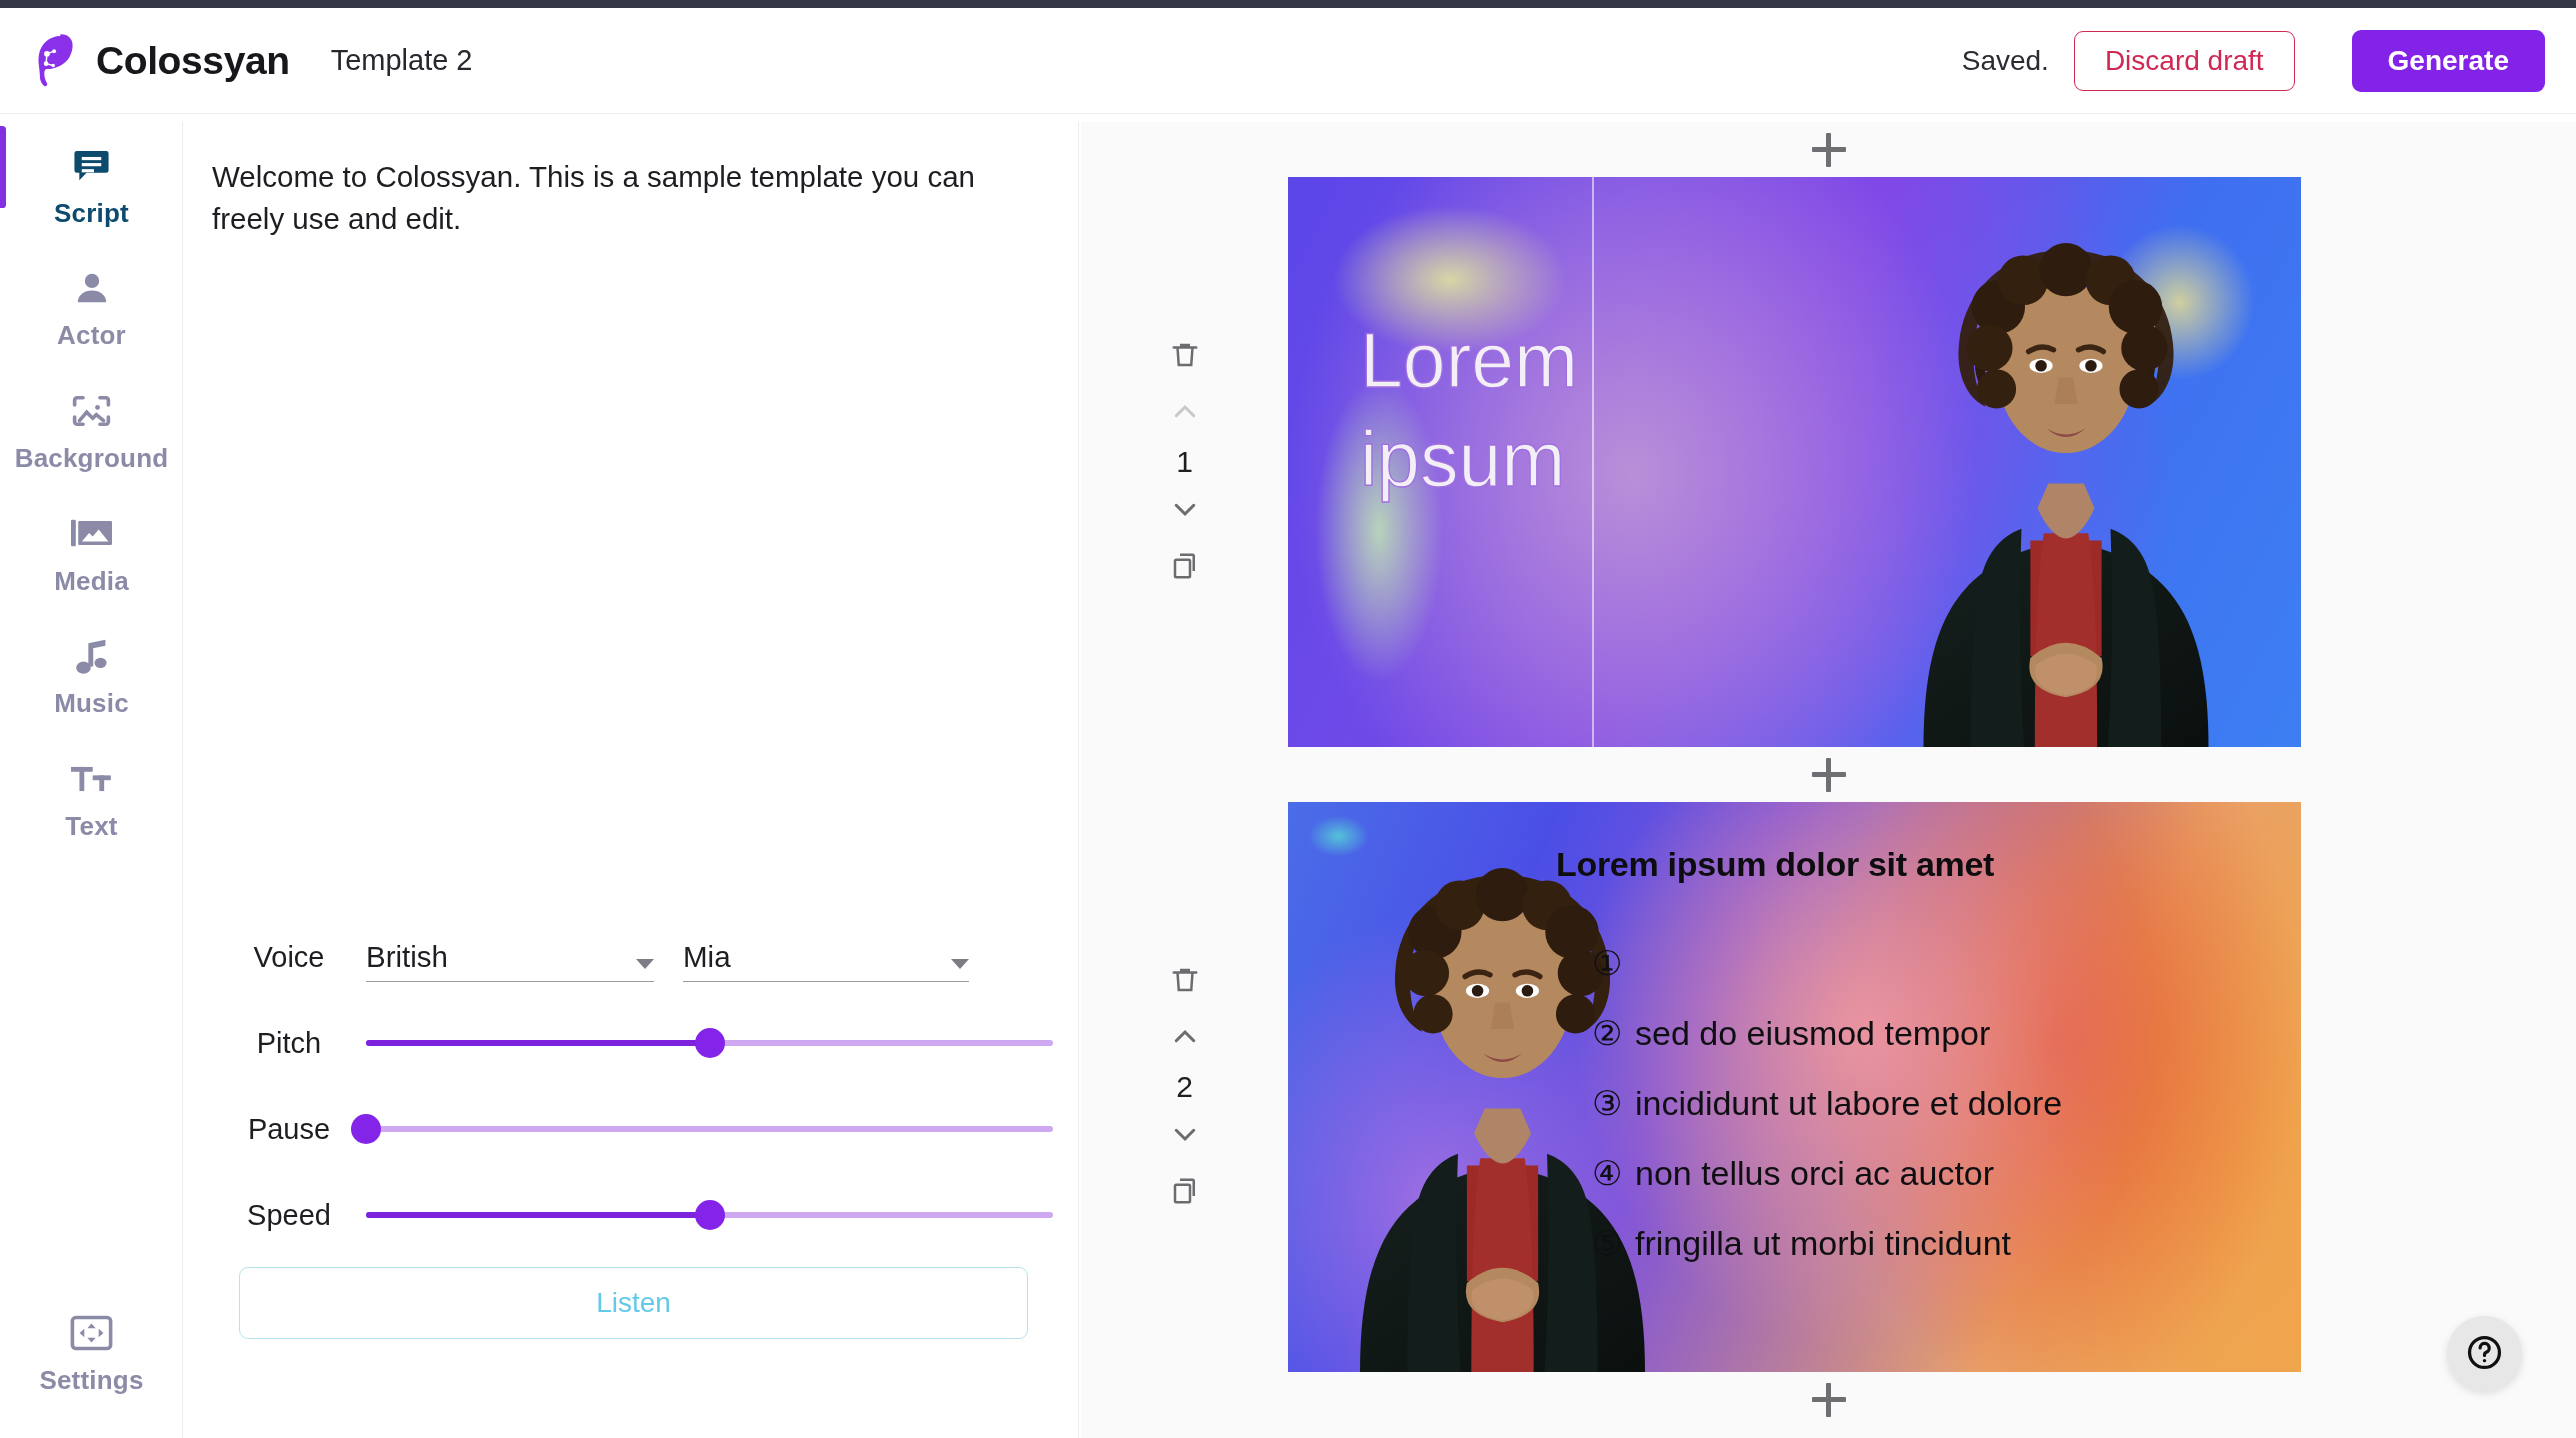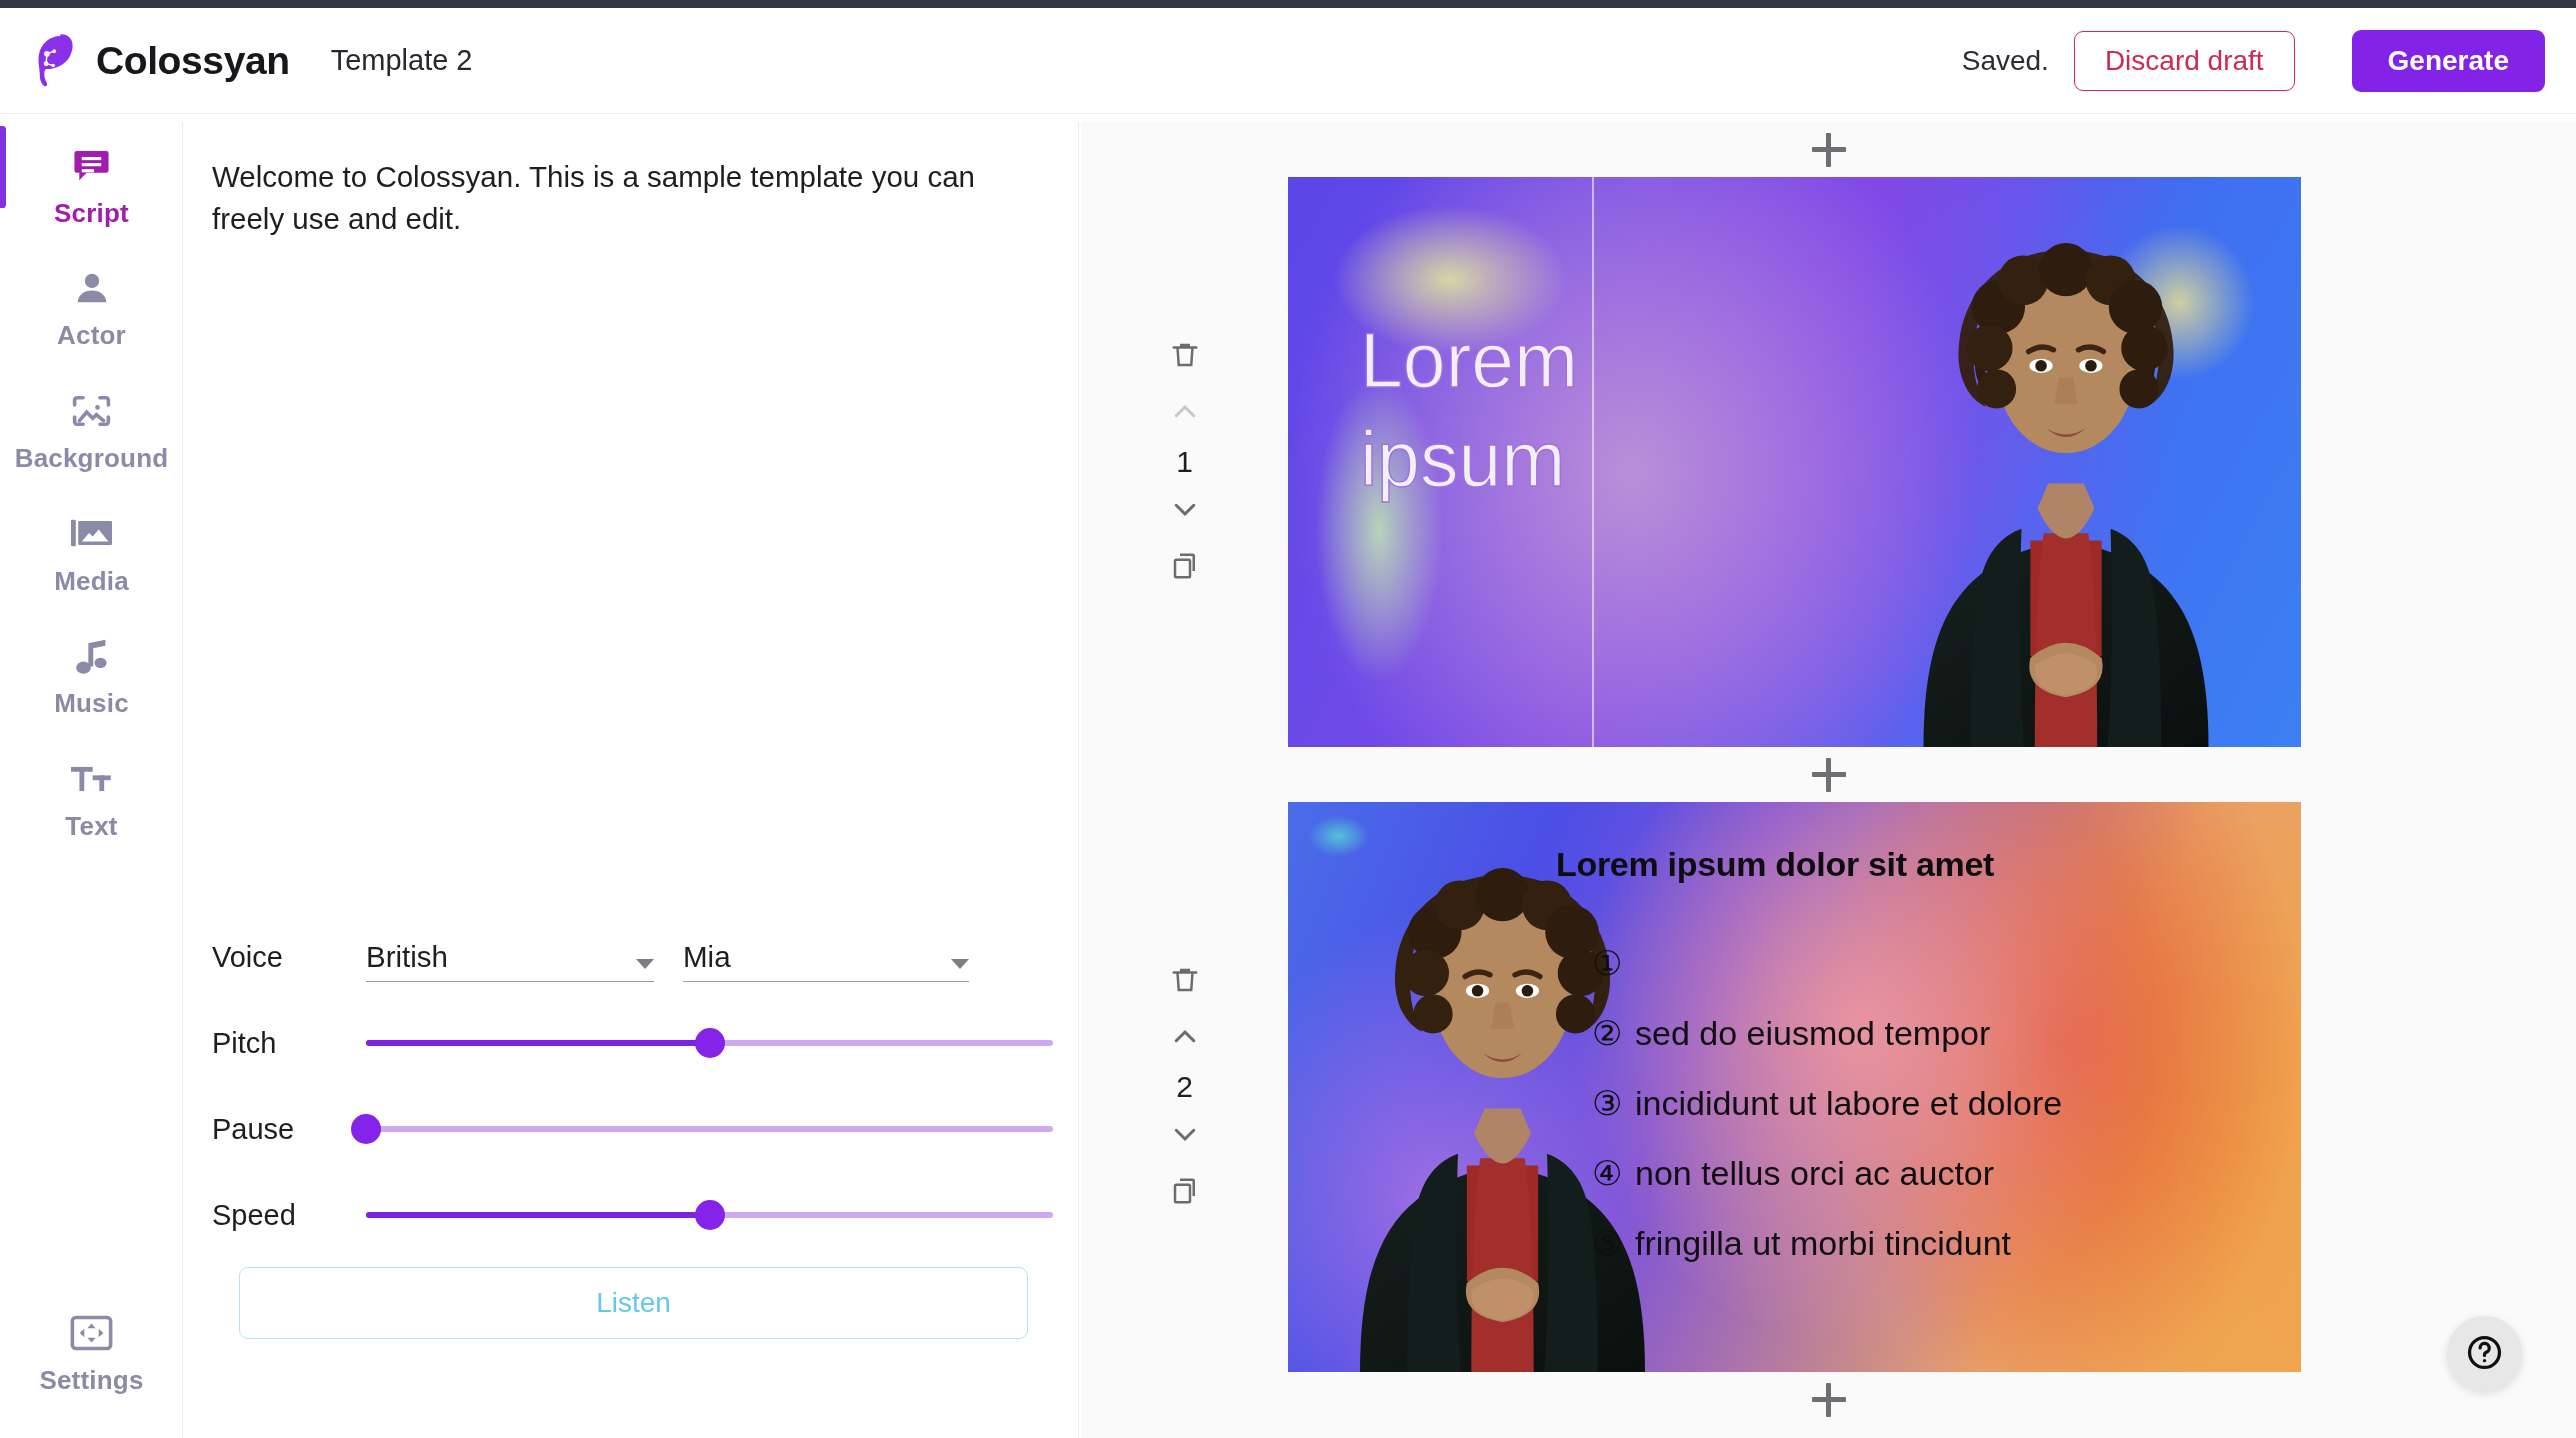--- a/index.html
+++ b/index.html
@@ -63,21 +63,21 @@
     cursor: pointer; user-select: none;
   }
   .nav-item .nav-icon {
     display: block; height: 47px; display: flex; align-items: center;
     justify-content: center; color: #8b8ba7;
   }
   .nav-item .nav-label {
     margin-top: 9px; font-size: 26px; font-weight: 700; color: #8b8ba7;
     letter-spacing: 0.2px;
   }
-  .nav-item.active .nav-icon, .nav-item.active .nav-label { color: #a21caf; }
+  .nav-item.active .nav-icon, .nav-item.active .nav-label { color: #0c4a6e; }
   .nav-item.active::before {
     content: ""; position: absolute; left: 0; top: 3.6px;
     width: 6.3px; height: 82px; background: #8330e0; border-radius: 0 3.6px 3.6px 0;
   }
   #nav-settings {
     position: absolute; left: 0; bottom: 27px; width: 183px;
   }
 
   
   #script-panel {
@@ -85,21 +85,21 @@
     background: #ffffff; border-right: 1.8px solid #ececee;
     display: flex; flex-direction: column;
   }
   #script-text {
     margin: 34px 54px 0 27px; font-size: 29.5px; line-height: 1.42;
     color: #1d1d22; white-space: pre-wrap;
   }
   #voice-controls {
     margin-top: auto; margin-bottom: 100px; padding: 0 25px 0 27px;
   }
-  .ctrl-row { display: flex; align-items: center; height: 86px; }
+  .ctrl-row { display: flex; align-items: center; height: 86px; text-align: center; }
   .ctrl-label { width: 154px; font-size: 29px; color: #1d1d22; flex: 0 0 auto; }
 
   .select-field {
     position: relative; height: 50px; margin-right: 29px;
     border-bottom: 1.8px solid #9b9ba3; display: flex; align-items: flex-end;
     cursor: pointer;
   }
   #select-accent { width: 288px; }
   #select-voice  { width: 286px; }
   .select-value { font-size: 29.5px; color: #1d1d22; padding-bottom: 7.2px; }

